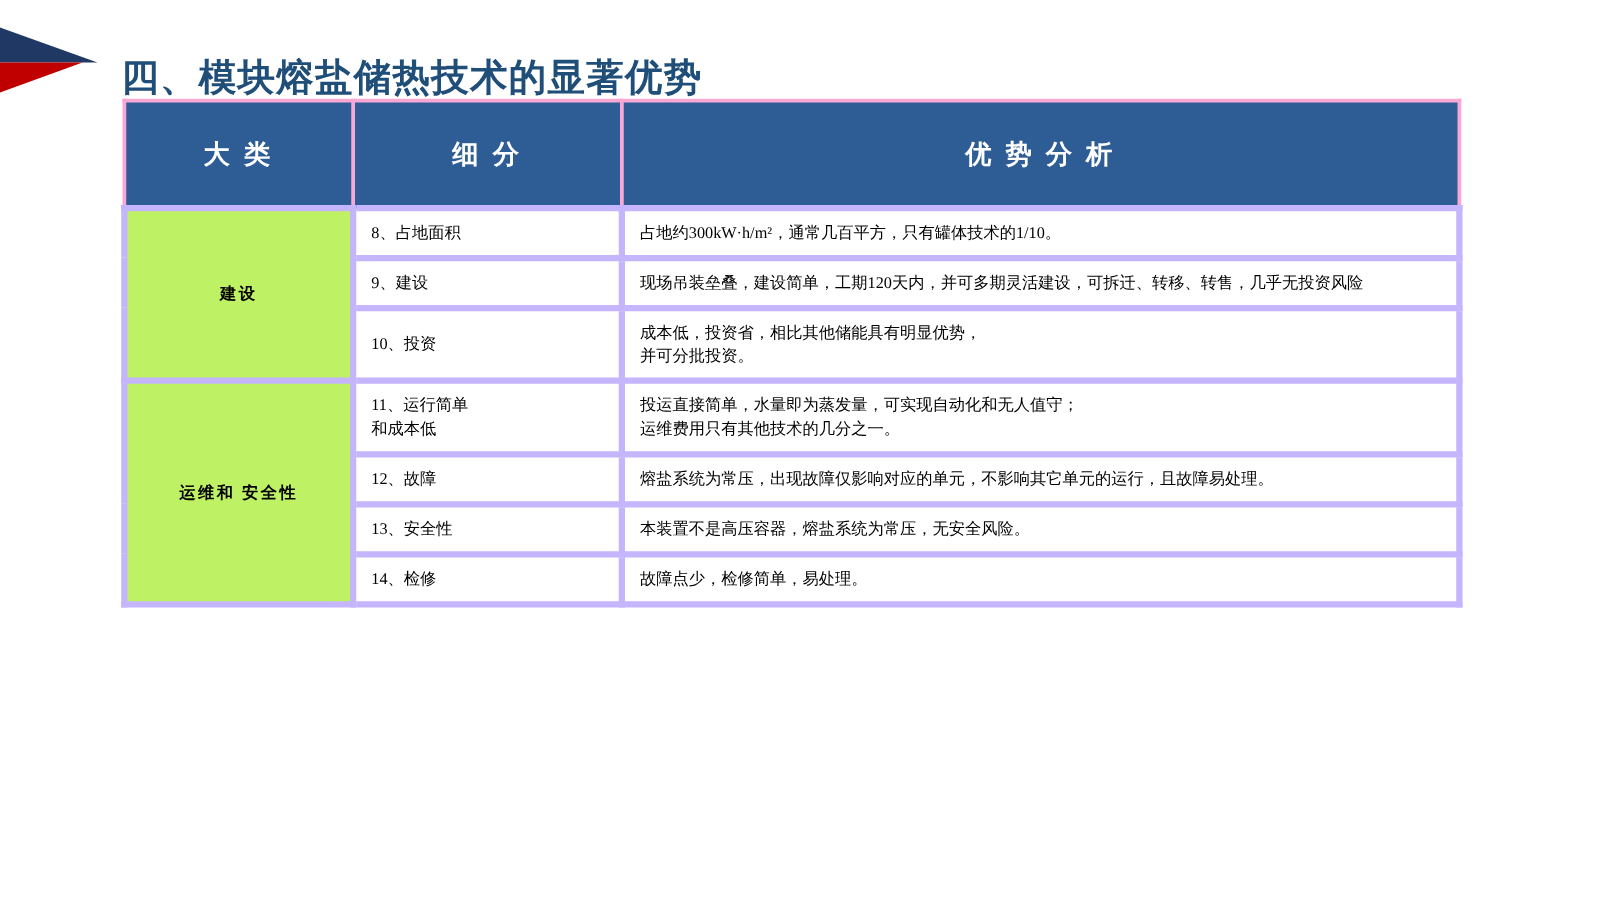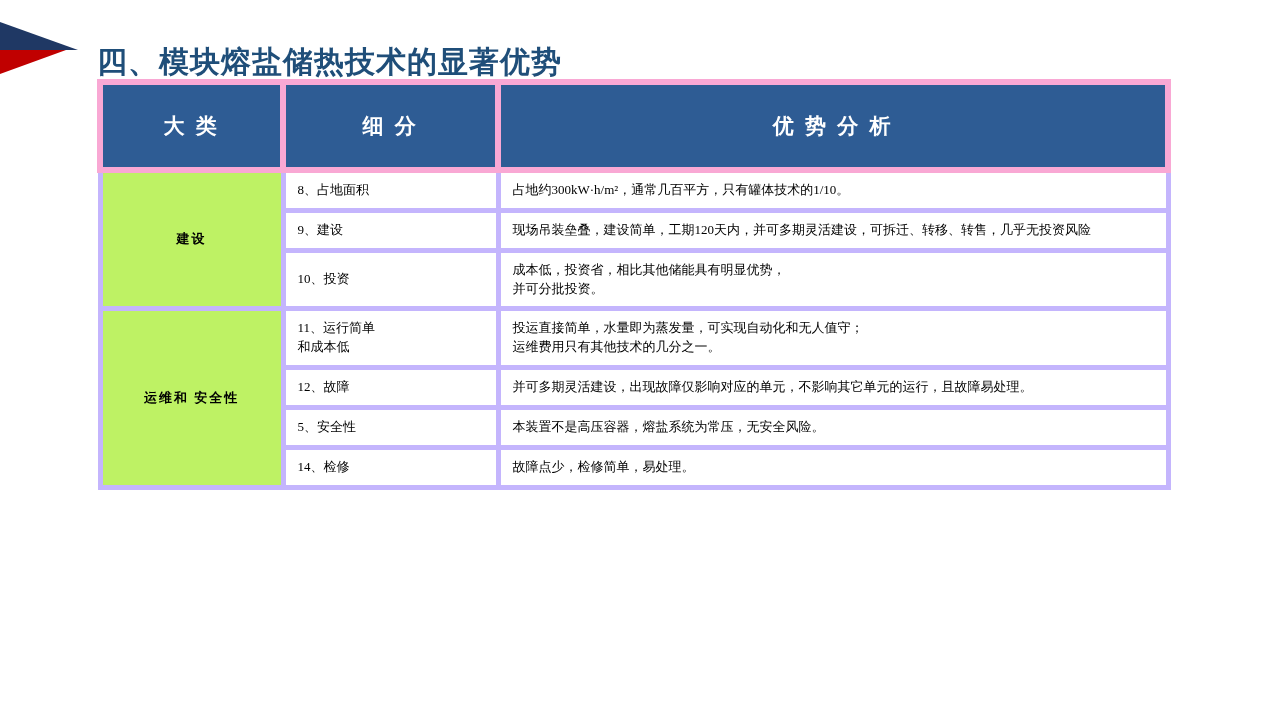--- a/index.html
+++ b/index.html
@@ -70,21 +70,21 @@
   table.adv-table col.c2 { width: 215px; }
   table.adv-table col.c3 { width: 670px; }
 
   table.adv-table th {
     background: #2e5c94;
     color: #ffffff;
     font-size: 21px;
     font-weight: bold;
     letter-spacing: 3px;
     height: 80px;
-    border: 6px solid #f9a8d4;
+    border: 3px solid #f9a8d4;
     text-align: center;
     vertical-align: middle;
   }
 
   table.adv-table td {
     border: 5px solid #c4b5fd;
     font-size: 13px;
     color: #000000;
     vertical-align: middle;
     padding: 8px 12px;
@@ -160,24 +160,24 @@
       <tr>
         <td class="cat-cell" rowspan="4">运维和
 安全性</td>
         <td class="sub-cell">11、运行简单
       和成本低</td>
         <td class="desc-cell">投运直接简单，水量即为蒸发量，可实现自动化和无人值守；
 运维费用只有其他技术的几分之一。</td>
       </tr>
       <tr>
         <td class="sub-cell">12、故障</td>
-        <td class="desc-cell">并可多期灵活建设，出现故障仅影响对应的单元，不影响其它单元的运行，且故障易处理。</td>
+        <td class="desc-cell">熔盐系统为常压，出现故障仅影响对应的单元，不影响其它单元的运行，且故障易处理。</td>
       </tr>
       <tr>
-        <td class="sub-cell">5、安全性</td>
+        <td class="sub-cell">13、安全性</td>
         <td class="desc-cell">本装置不是高压容器，熔盐系统为常压，无安全风险。</td>
       </tr>
       <tr>
         <td class="sub-cell">14、检修</td>
         <td class="desc-cell">故障点少，检修简单，易处理。</td>
       </tr>
     </tbody>
   </table>
 </div>
 

